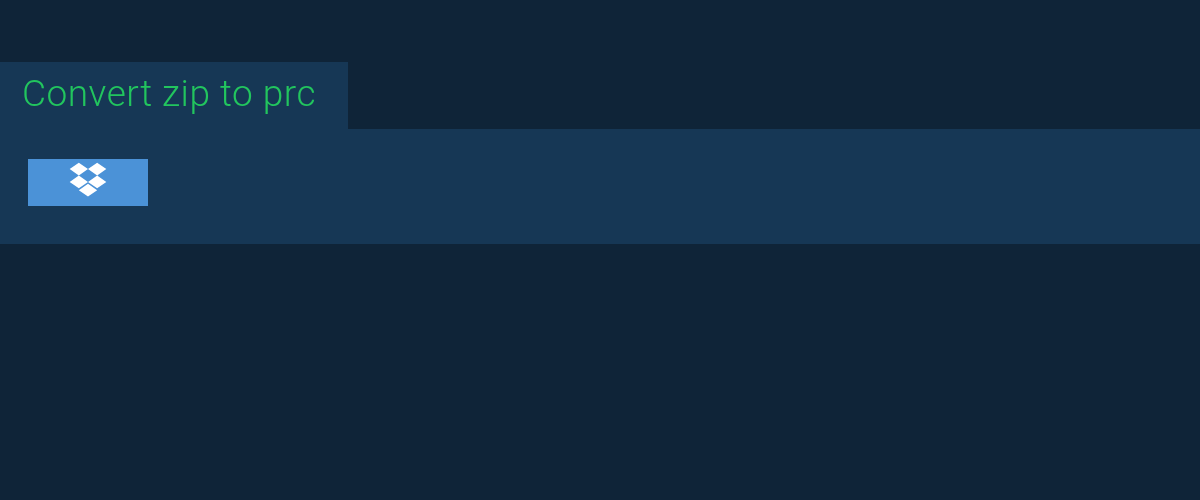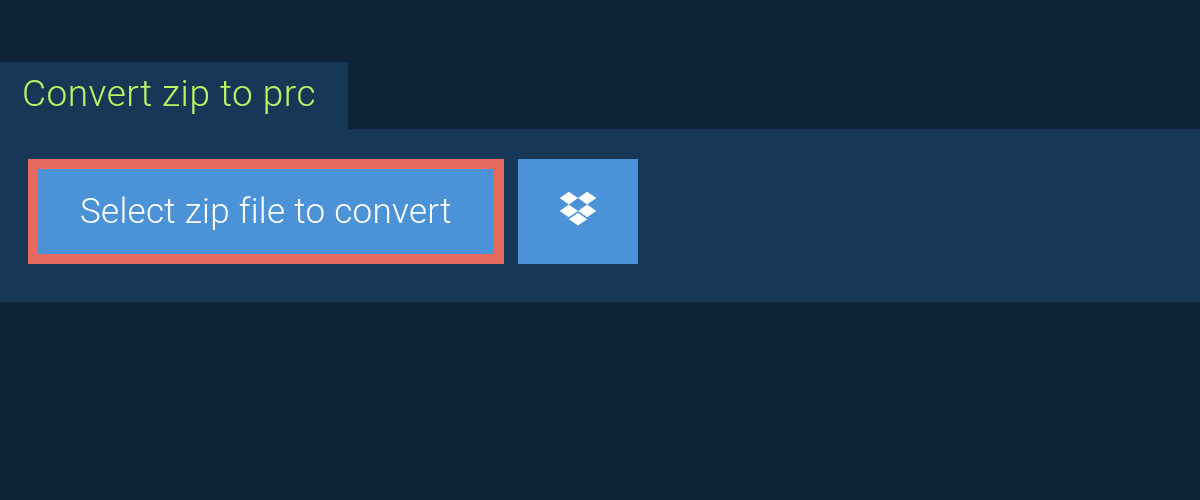--- a/index.html
+++ b/index.html
@@ -14,21 +14,21 @@
       font-family: -apple-system, BlinkMacSystemFont, "Segoe UI", Roboto, Helvetica, Arial, sans-serif;
       overflow: hidden;
     }
     .tab-bar {
       background: #0f2438;
       padding-top: 62px;
     }
     .tab {
       display: inline-block;
       background: #163755;
-      color: #bef264;
+      color: #22c55e;
       font-size: 37px;
       font-weight: 300;
       padding: 10px 32px 14px 22px;
       letter-spacing: 0.5px;
     }
     .panel {
       background: #163755;
       padding: 30px 0 38px 28px;
     }
     .button-row {
@@ -66,23 +66,20 @@
 <body>
 
 <div class="tab-bar">
   <div class="tab">
     <span>Convert zip to prc</span>
   </div>
 </div>
 
 <div class="panel">
   <div class="button-row">
-    <button class="select-button">
-      <span>Select zip file to convert</span>
-    </button>
     <button class="dropbox-button">
       <span>
         <svg viewBox="0 0 48 48">
           <path d="M14 4 L24 11 L14 18 L4 11 Z M34 4 L44 11 L34 18 L24 11 Z M14 18 L24 25 L14 32 L4 25 Z M34 18 L44 25 L34 32 L24 25 Z M14 34 L24 27 L34 34 L24 41 Z"></path>
         </svg>
       </span>
     </button>
   </div>
 </div>
 

